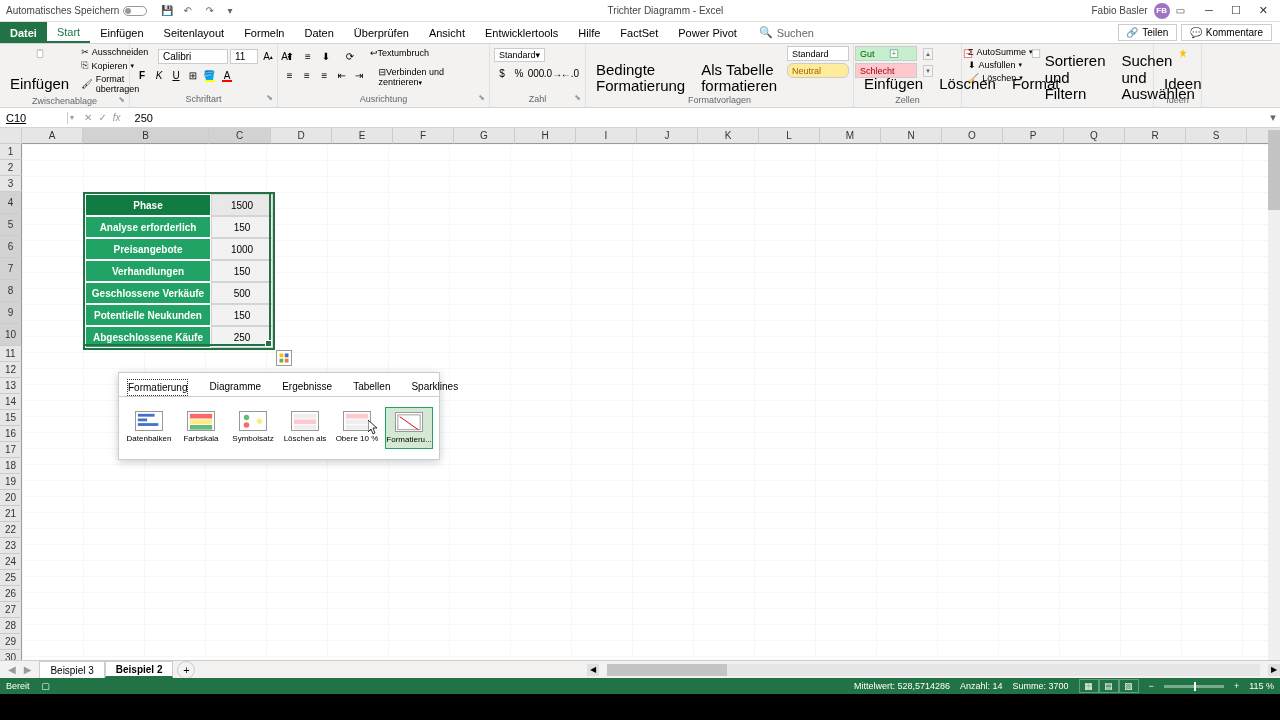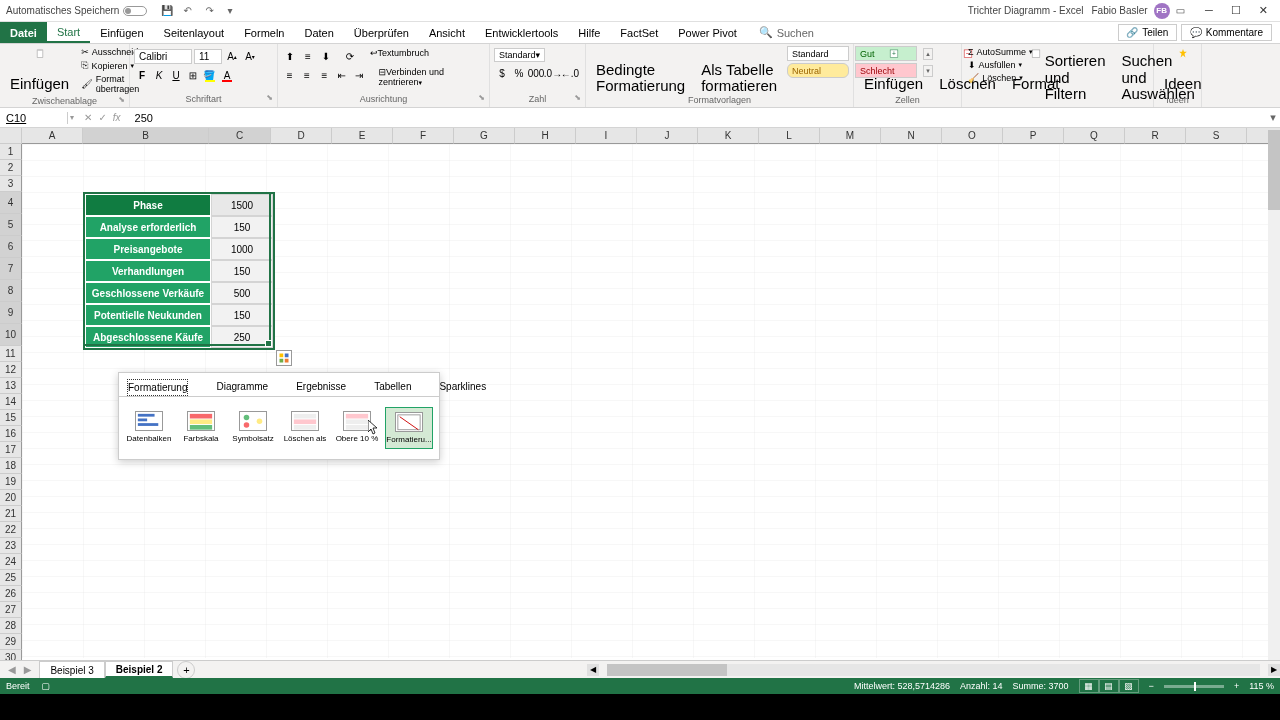--- a/index.html
+++ b/index.html
@@ -5,21 +5,21 @@
 * { margin: 0; padding: 0; box-sizing: border-box; font-family: 'Segoe UI', Tahoma, sans-serif; }
 body { background: #fff; width: 1280px; height: 720px; overflow: hidden; position: relative; }
 
 
 .titlebar { height: 22px; background: #fff; display: flex; align-items: center; font-size: 10px; color: #444; border-bottom: 1px solid #e0e0e0; }
 .titlebar .autosave { display: flex; align-items: center; padding: 0 6px; gap: 4px; }
 .titlebar .toggle { width: 24px; height: 10px; border: 1px solid #999; border-radius: 5px; position: relative; background: #fff; }
 .titlebar .toggle::before { content: ''; position: absolute; left: 1px; top: 1px; width: 6px; height: 6px; background: #999; border-radius: 50%; }
 .titlebar .qat { display: flex; gap: 10px; padding: 0 8px; align-items: center; }
 .titlebar .qat-icon { width: 12px; height: 12px; color: #666; }
-.titlebar .title-center { flex: 1; text-align: right; }
+.titlebar .title-center { flex: 1; text-align: center; }
 .titlebar .user { display: flex; align-items: center; gap: 6px; padding: 0 8px; }
 .titlebar .avatar { width: 16px; height: 16px; border-radius: 50%; background: #a074c4; color: #fff; display: flex; align-items: center; justify-content: center; font-size: 8px; font-weight: bold; }
 .titlebar .win-controls { display: flex; gap: 18px; padding: 0 12px; font-size: 11px; color: #333; }
 
 
 .ribbon-tabs { height: 22px; display: flex; align-items: center; font-size: 11px; border-bottom: 1px solid #d4d4d4; }
 .ribbon-tab { padding: 0 10px; height: 100%; display: flex; align-items: center; cursor: pointer; }
 .ribbon-tab.file { background: #217346; color: #fff; font-weight: bold; }
 .ribbon-tab.active { border-bottom: 2px solid #217346; color: #217346; }
 .ribbon-tabs .search { margin-left: 12px; display: flex; align-items: center; gap: 4px; color: #666; }
@@ -30,21 +30,21 @@
 .ribbon { height: 64px; background: #f3f2f1; display: flex; border-bottom: 1px solid #d4d4d4; font-size: 9px; }
 .ribbon-group { display: flex; flex-direction: column; border-right: 1px solid #e0e0e0; padding: 2px 4px; }
 .ribbon-group-content { flex: 1; display: flex; align-items: flex-start; gap: 4px; }
 .ribbon-group-label { text-align: center; font-size: 9px; color: #666; padding: 1px 0; position: relative; }
 .ribbon-group-label .launcher { position: absolute; right: 0; top: 0; font-size: 8px; color: #999; }
 .big-btn { display: flex; flex-direction: column; align-items: center; justify-content: center; padding: 2px 6px; cursor: pointer; height: 48px; }
 .big-btn svg, .big-btn .ico { width: 20px; height: 20px; }
 .big-btn span { font-size: 15px; margin-top: 16px; text-align: left; line-height: 1.1; }
 .small-row { display: flex; flex-direction: column; gap: 1px; font-size: 9px; }
 .small-row .row-item { display: flex; align-items: center; gap: 3px; padding: 1px 2px; cursor: pointer; }
-.font-select { border: 1px solid #ccc; background: #fff; padding: 1px 4px; font-size: 10px; width: 58px; }
+.font-select { border: 1px solid #ccc; background: #fff; padding: 1px 4px; font-size: 10px; width: 70px; margin-left: 24px; }
 .size-select { border: 1px solid #ccc; background: #fff; padding: 1px 4px; font-size: 10px; width: 28px; }
 .btn-grp { display: flex; gap: 1px; }
 .tiny-btn { width: 16px; height: 16px; display: flex; align-items: center; justify-content: center; border: 1px solid transparent; cursor: pointer; font-size: 10px; }
 .style-gallery { display: flex; flex-direction: column; gap: 2px; }
 .style-row { display: flex; gap: 6px; align-items: center; }
 .style-cell { width: 62px; height: 15px; border: 1px solid #ccc; display: flex; align-items: center; justify-content: flex-start; padding: 0 4px; font-size: 9px; }
 .style-standard { background: #fff; }
 .style-gut { background: #c6efce; color: #006100; }
 .style-neutral { background: #ffeb9c; color: #9c6500; border-radius: 6px; }
 .style-schlecht { background: #ffc7ce; color: #9c0006; }
@@ -83,21 +83,21 @@
 
 .selection-border { position: absolute; border: 2px solid #217346; pointer-events: none; }
 .selection-border::after { content: ''; position: absolute; right: -3px; bottom: -3px; width: 5px; height: 5px; background: #217346; border: 1px solid #fff; }
 
 
 .qa-icon { position: absolute; width: 16px; height: 16px; border: 1px solid #999; background: #fff; display: flex; align-items: center; justify-content: center; }
 .qa-icon svg { width: 12px; height: 12px; }
 
 
 .qa-popup { position: absolute; width: 322px; background: #fff; border: 1px solid #ccc; box-shadow: 0 2px 8px rgba(0,0,0,0.2); font-size: 10px; }
-.qa-tabs { display: flex; border-bottom: 1px solid #ccc; padding: 6px 8px 0 8px; gap: 28px; }
+.qa-tabs { display: flex; border-bottom: 1px solid #ccc; padding: 6px 8px 0 8px; gap: 21px; }
 .qa-tab { padding: 2px 0; cursor: pointer; }
 .qa-tab.active { border: 1px dotted #333; font-weight: normal; }
 .qa-options { display: flex; padding: 10px 6px; gap: 4px; }
 .qa-option { display: flex; flex-direction: column; align-items: center; width: 48px; padding: 4px 0; cursor: pointer; }
 .qa-option.hover { background: #d4e9d4; border: 1px solid #21a366; }
 .qa-option .ico { width: 28px; height: 20px; border: 1px solid #999; margin-bottom: 3px; background: #fff; position: relative; }
 .qa-option span { font-size: 8px; text-align: center; }
 .qa-desc { padding: 8px; font-size: 9px; color: #555; }
 
 

